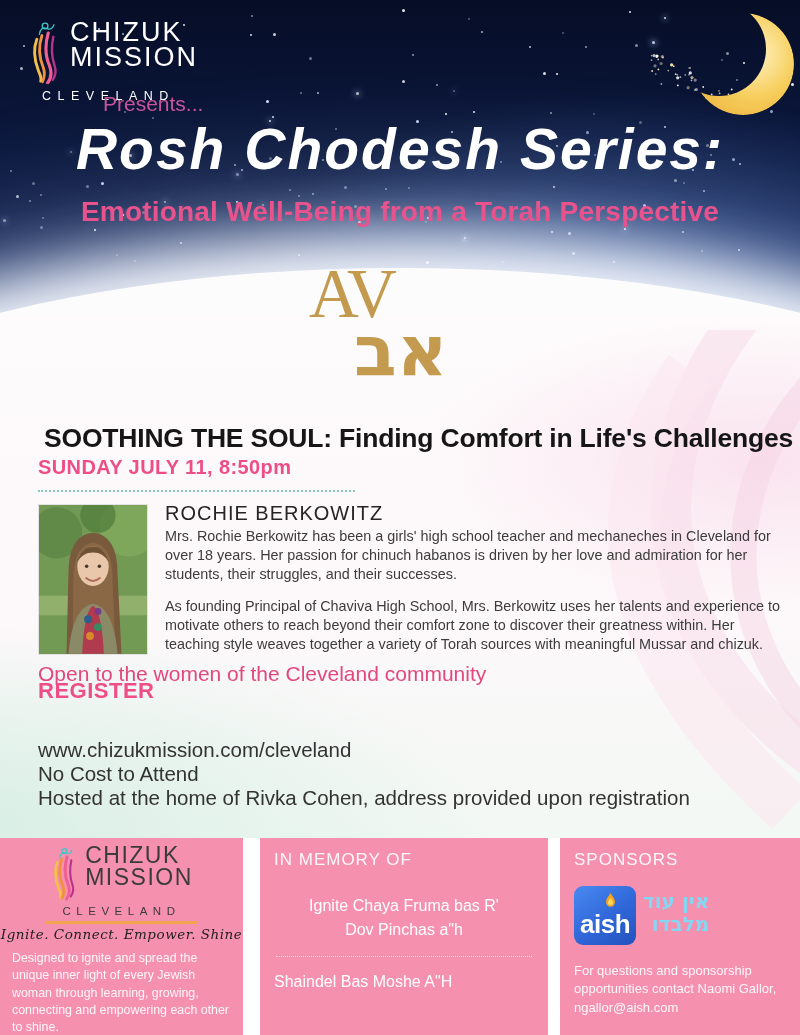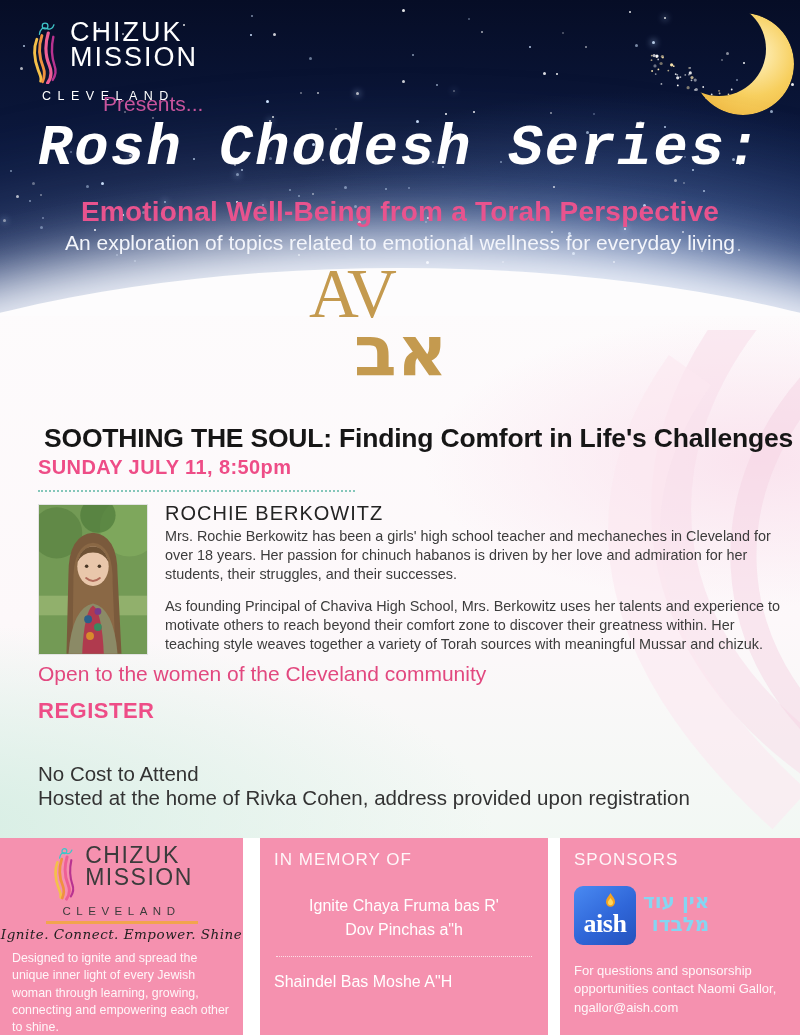--- a/index.html
+++ b/index.html
@@ -22,21 +22,21 @@
            background:#fdfcfd;
            box-shadow:0 0 55px 32px rgba(248,250,255,.95), 0 0 120px 70px rgba(190,205,235,.35);}
 
   .logo{position:absolute;left:28px;top:20px;width:180px;z-index:3;}
   .logo-row{display:flex;align-items:flex-start;}
   .logo-text{margin-left:4px;color:#fff;font-size:27px;line-height:.92;letter-spacing:2px;font-weight:400;}
   .logo-cleveland{color:#fff;font-size:12.5px;letter-spacing:6.5px;margin-top:5px;margin-left:14px;}
   .presents{position:absolute;left:103px;top:92px;color:#c8549c;font-size:21px;z-index:3;}
 
   .hero-title{position:absolute;left:0;top:118px;width:800px;text-align:center;color:#fff;z-index:3;
-              font-family:Liberation Mono, monospace;font-style:italic;font-size:57px;line-height:1.1;letter-spacing:2px;}
+              font-family:Liberation Sans, sans-serif;font-style:italic;font-size:57px;line-height:1.1;letter-spacing:2px;}
   .hero-sub{position:absolute;left:0;top:196px;width:800px;text-align:center;color:var(--title_pink);
             font-size:28px;z-index:3;letter-spacing:.2px;}
   .hero-tag{position:absolute;left:0;top:231px;width:800px;text-align:center;color:#f3f5fb;
             font-size:21px;z-index:3;}
 
   
   .lightbg{position:absolute;left:0;top:300px;width:800px;height:538px;z-index:0;
            background:
              radial-gradient(120% 65% at -8% 98%, var(--mint) 0%, rgba(215,238,228,0) 58%),
              radial-gradient(70% 45% at 95% 30%, #fae3ee 0%, rgba(250,227,238,0) 60%),
@@ -55,21 +55,21 @@
   .event-date{position:absolute;left:38px;top:456px;z-index:2;color:var(--accent_pink);
               font-size:20px;font-weight:bold;letter-spacing:.4px;}
   .dotted{position:absolute;left:38px;top:490px;width:317px;border-top:2px dotted var(--divider_teal);z-index:2;}
 
   .photo{position:absolute;left:38px;top:504px;width:110px;height:151px;z-index:2;border:1px solid #e3e3e3;background:#6d9552;}
   .speaker-name{position:absolute;left:165px;top:502px;z-index:2;color:#242424;font-size:20px;letter-spacing:1px;}
   .bio{position:absolute;left:165px;width:616px;z-index:2;color:#3c3c3c;font-size:14.4px;line-height:1.33;}
   .bio1{top:527px;} .bio2{top:597px;}
 
   .open-note{position:absolute;left:38px;top:662px;z-index:2;color:#e2487f;font-size:21px;}
-  .register-h{position:absolute;left:38px;top:698px;z-index:2;color:var(--accent_pink);font-size:22px;font-weight:bold;letter-spacing:.5px;}
+  .register-h{position:absolute;left:38px;top:678px;z-index:2;color:var(--accent_pink);font-size:22px;font-weight:bold;letter-spacing:.5px;}
   .reg-line{position:absolute;left:38px;z-index:2;color:#333;font-size:20.5px;}
   .reg1{top:738px;} .reg2{top:762px;} .reg3{top:786px;}
 
   
   .footer{position:absolute;left:0;top:838px;width:800px;height:197px;z-index:2;background:#fff;}
   .fbox{position:absolute;top:0;height:197px;background:var(--footer_pink);}
   .fbox-brand{left:0;width:243px;text-align:center;padding-top:7px;}
   .fbox-memory{left:260px;width:288px;padding:12px 14px;}
   .fbox-sponsors{left:560px;width:240px;padding:12px 14px;}
 
@@ -82,21 +82,21 @@
 
   .fheading{color:rgba(255,255,255,.92);font-size:17px;letter-spacing:1px;}
   .memory-name1{margin-top:24px;text-align:center;color:#fff;font-size:16px;line-height:1.5;padding:0 20px;}
   .memory-div{border-top:1px dotted rgba(255,255,255,.7);margin:14px 2px 0;}
   .memory-name2{margin-top:16px;color:#fff;font-size:16px;}
 
   .sponsor-row{display:flex;align-items:flex-start;margin-top:16px;}
   .aish-badge{position:relative;width:62px;height:59px;border-radius:9px;
               background:linear-gradient(145deg,#4a8af2 0%,#2f66d8 55%,#2452bd 100%);
               display:flex;align-items:flex-end;justify-content:center;}
-  .aish-word{color:#fff;font-weight:bold;font-size:26px;line-height:1;margin-bottom:8px;letter-spacing:-.5px;font-family:Liberation Serif, serif;}
+  .aish-word{color:#fff;font-weight:bold;font-size:26px;line-height:1;margin-bottom:8px;letter-spacing:-.5px;}
   .aish-flame{position:absolute;top:7px;left:31px;}
   .hebrew-blk{margin-left:7px;direction:rtl;text-align:right;color:var(--hebrew_blue);
               font-family:"DejaVu Sans",sans-serif;font-weight:bold;font-size:20px;line-height:1.15;margin-top:4px;}
   .sponsor-contact{margin-top:17px;color:rgba(255,255,255,.93);font-size:13px;line-height:1.42;width:205px;}
 </style>
 </head>
 <body>
 
 <div class="poster">
 
@@ -302,21 +302,20 @@
         <div>CHIZUK</div>
         <div>MISSION</div>
       </div>
     </div>
     <div class="logo-cleveland">CLEVELAND</div>
   </div>
   <div class="presents">Presents...</div>
 
   <h1 class="hero-title">Rosh Chodesh Series:</h1>
   <h2 class="hero-sub">Emotional Well-Being from a Torah Perspective</h2>
-  <p class="hero-tag">An exploration of topics related to emotional wellness for everyday living</p>
 
   <div class="lightbg"></div>
   <svg class="swirls" width="800" height="508" viewBox="0 0 800 508" fill="none">
     <path d="M755,-30 C620,130 650,320 830,440" stroke="#f8dcea" stroke-width="40" opacity="0.55"></path>
     <path d="M835,30 C705,150 715,330 855,430" stroke="#f6d3e4" stroke-width="26" opacity="0.5"></path>
     <path d="M690,40 C590,180 625,330 790,480" stroke="#fbe7f0" stroke-width="52" opacity="0.6"></path>
   </svg>
 
   <div class="month-latin">AV</div>
   <div class="month-hebrew">אב</div>
@@ -345,20 +344,21 @@
     <circle cx="52" cy="133" r="4" fill="#d88a2c"></circle>
       <circle cx="60" cy="108" r="3.5" fill="#7a3a8a"></circle>
   </svg>
   <div class="speaker-name">ROCHIE BERKOWITZ</div>
   <p class="bio bio1">Mrs. Rochie Berkowitz has been a girls' high school teacher and mechaneches in Cleveland for over 18 years. Her passion for chinuch habanos is driven by her love and admiration for her students, their struggles, and their successes.</p>
   <p class="bio bio2">As founding Principal of Chaviva High School, Mrs. Berkowitz uses her talents and experience to motivate others to reach beyond their comfort zone to discover their greatness within. Her teaching style weaves together a variety of Torah sources with meaningful Mussar and chizuk.</p>
 
   <div class="open-note">Open to the women of the Cleveland community</div>
 
   <div class="register-h">REGISTER</div>
+  <div class="reg-line reg1">www.chizukmission.com/cleveland</div>
   <div class="reg-line reg2">No Cost to Attend</div>
   <div class="reg-line reg3">Hosted at the home of Rivka Cohen, address provided upon registration</div>
 
   <div class="footer">
 
     <div class="fbox fbox-brand">
       <div class="flogo-row">
         <svg width="32" height="56" viewBox="0 0 60 100" fill="none">
           <circle cx="27" cy="9" r="4.5" stroke="#3fc6c9" stroke-width="2.4"></circle>
           <path d="M18,22 Q20,9 30,13 Q38,16 41,7" stroke="#3fc6c9" stroke-width="2.4" stroke-linecap="round"></path>

